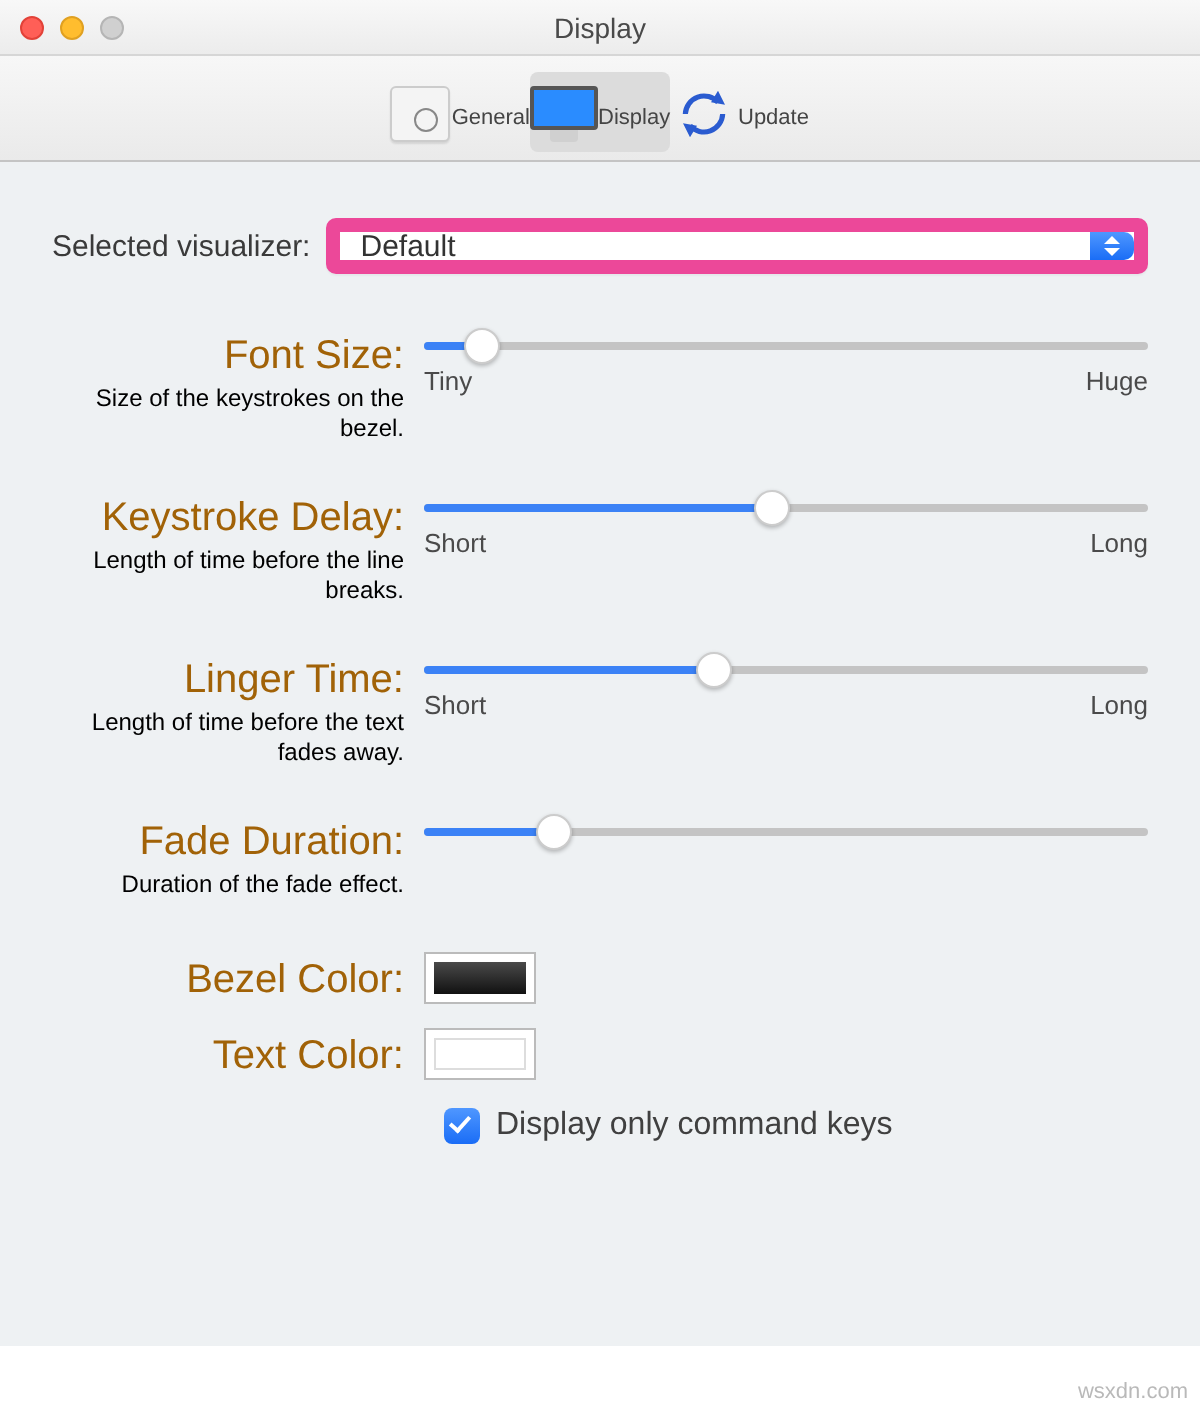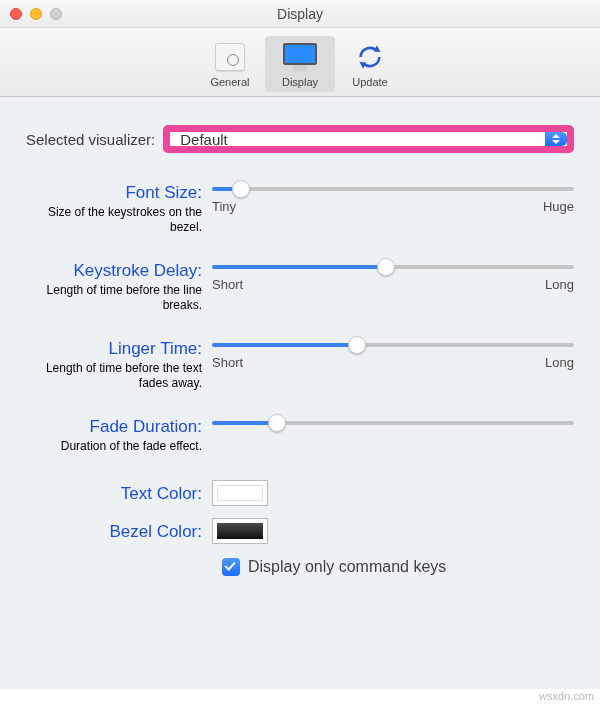--- a/index.html
+++ b/index.html
@@ -30,21 +30,21 @@
       position: absolute; left: 0; right: 0; text-align: center;
       font-size: 14px; color: #4a4a4a;
     }
     .toolbar {
       background: linear-gradient(#f7f7f7, #eaeaea);
       border-bottom: 1px solid #c4c4c4;
       display: flex; justify-content: center;
       padding: 8px 0 4px 0;
     }
     .tool-item {
-      display: flex; flex-direction: column; align-items: center;
+      display: flex; flex-direction: row; align-items: center;
       width: 70px; padding: 6px 0 4px 0; border-radius: 4px;
       cursor: default;
     }
     .tool-item.selected { background: #dcdcdc; }
     .tool-icon { width: 34px; height: 30px; display:flex; align-items:center; justify-content:center; }
     .tool-label { font-size: 11px; margin-top: 4px; color: #444; }
     .content {
       background: #eef1f3;
       padding: 28px 26px 0 26px;
       height: calc(100% - 28px - 86px);
@@ -71,21 +71,21 @@
     .chev { width:0; height:0; border-left:4px solid transparent; border-right:4px solid transparent; }
     .chev.up { border-bottom:4px solid #fff; margin-bottom:2px;}
     .chev.down { border-top:4px solid #fff;}
     .field {
       display: flex; margin-bottom: 26px;
     }
     .field-label-col {
       width: 186px; text-align: right; padding-right: 10px;
     }
     .field-label {
-      font-size: 17px; color: #1d4ed8;
+      font-size: 20px; color: #a16207;
     }
     .field-help {
       font-size: 12px; color: #000000; line-height: 1.25; margin-top:2px;
     }
     .field-control-col { flex: 1; padding-top:4px; }
     .slider-wrap { position: relative; }
     .slider-track {
       position: relative; height: 4px; background: #c4c4c4; border-radius: 2px;
     }
     .slider-fill {
@@ -255,33 +255,33 @@
         <div class="slider-track">
             <div class="slider-fill" style="width:18%"></div>
             <div class="slider-thumb" style="left:18%"></div>
           </div>
       </div>
     </div>
   </div>
 
   <div class="color-row">
     <div class="field-label-col">
+        <div class="field-label">Bezel Color:</div>
+      </div>
+    <div class="color-well">
+        <div class="swatch black"></div>
+      </div>
+  </div>
+
+  <div class="color-row">
+    <div class="field-label-col">
         <div class="field-label">Text Color:</div>
       </div>
     <div class="color-well">
         <div class="swatch white"></div>
-      </div>
-  </div>
-
-  <div class="color-row">
-    <div class="field-label-col">
-        <div class="field-label">Bezel Color:</div>
-      </div>
-    <div class="color-well">
-        <div class="swatch black"></div>
       </div>
   </div>
 
   <div class="checkbox-row">
     <div class="checkbox">
         <div class="checkmark"></div>
       </div>
     <div class="checkbox-label">Display only command keys</div>
   </div>
 

